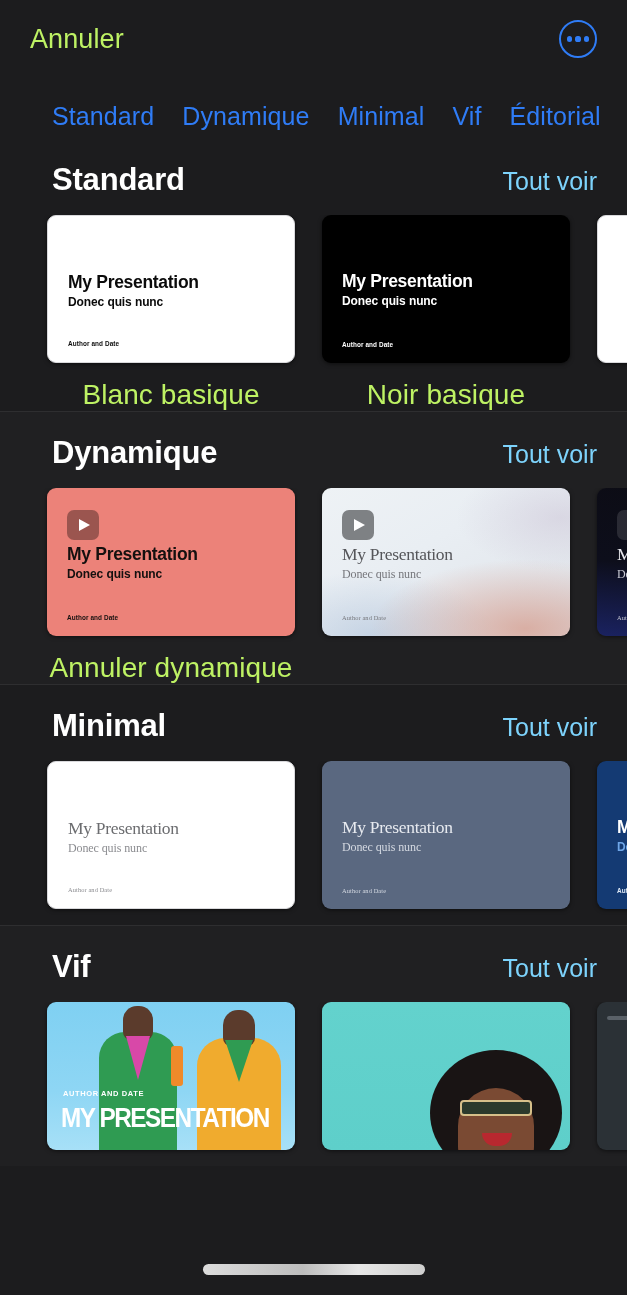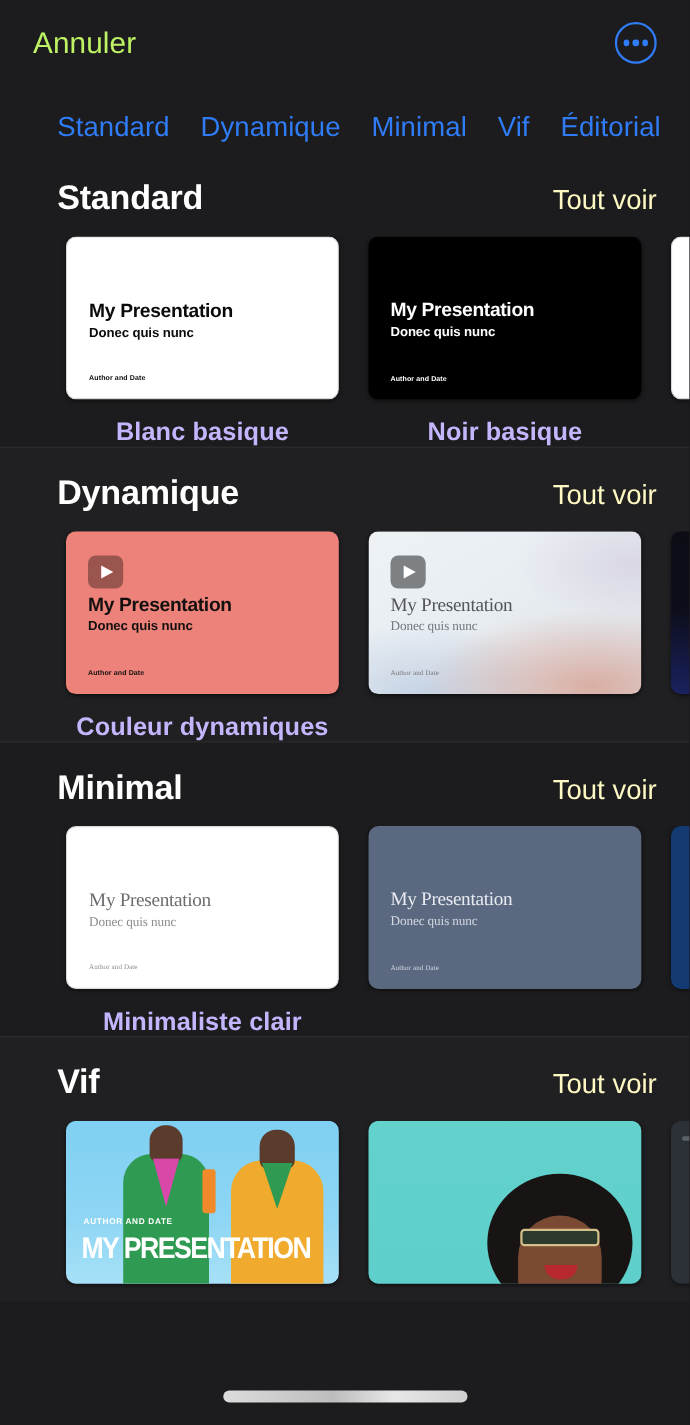--- a/index.html
+++ b/index.html
@@ -89,49 +89,48 @@
     padding: 0 30px 0 52px;
     margin-bottom: 17px;
   }
   .section-title {
     color: #fff;
     font-size: 31px;
     font-weight: bold;
     letter-spacing: -.2px;
   }
   .see-all {
-    color: #fef9c3;
+    color: #7dd3fc;
     font-size: 25px;
     cursor: pointer;
   }
 
   
   .cardrow {
     display: flex;
     gap: 27px;
-    padding-left: 60px;
+    padding-left: 47px;
     overflow: hidden;
   }
   .card-cell { flex: 0 0 auto; width: 248px; }
   .thumb {
     width: 248px; height: 148px;
     border-radius: 9px;
     position: relative;
     overflow: hidden;
     box-shadow: 0 1px 4px rgba(0,0,0,.55);
   }
   .thumb.light { border: 1px solid #d9d9dc; }
   .card-label {
     text-align: center;
-    color: #c4b5fd;
-    font-size: 23px;
+    color: #bef264;
+    font-size: 28px;
     margin-top: 16px;
     letter-spacing: .1px;
     white-space: nowrap;
-    font-weight: bold;
   }
 
   
   .slide-text { position: absolute; left: 20px; top: 57px; }
   .slide-title { font-size: 17.5px; line-height: 19px; letter-spacing: -.3px; }
   .slide-sub   { font-size: 12px; margin-top: 3px; letter-spacing: -.1px; }
   .slide-author{ position: absolute; left: 20px; bottom: 15px; font-size: 6.4px; letter-spacing: .1px; }
 
   .f-sans  { font-family: "Liberation Sans", sans-serif; font-weight: bold; }
   .f-serif { font-family: "Liberation Serif", serif; font-weight: normal; }
@@ -338,21 +337,21 @@
         <div class="thumb t-coral">
           <div class="play-badge dim">
               <div class="tri"></div>
             </div>
           <div class="slide-text">
             <div class="slide-title f-sans">My Presentation</div>
             <div class="slide-sub f-sans">Donec quis nunc</div>
           </div>
           <div class="slide-author f-sans">Author and Date</div>
         </div>
-        <div class="card-label">Couleur dynamiques</div>
+        <div class="card-label">Annuler dynamique</div>
       </div>
 
       <div class="card-cell">
         <div class="thumb t-waves">
           <div class="play-badge grey">
               <div class="tri"></div>
             </div>
           <div class="slide-text">
             <div class="slide-title f-serif">My Presentation</div>
             <div class="slide-sub f-serif">Donec quis nunc</div>
@@ -384,21 +383,20 @@
     <div class="cardrow">
 
       <div class="card-cell">
         <div class="thumb light t-minlight">
           <div class="slide-text">
             <div class="slide-title f-serif">My Presentation</div>
             <div class="slide-sub f-serif">Donec quis nunc</div>
           </div>
           <div class="slide-author f-serif">Author and Date</div>
         </div>
-        <div class="card-label">Minimaliste clair</div>
       </div>
 
       <div class="card-cell">
         <div class="thumb t-mindark">
           <div class="slide-text">
             <div class="slide-title f-serif">My Presentation</div>
             <div class="slide-sub f-serif">Donec quis nunc</div>
           </div>
           <div class="slide-author f-serif">Author and Date</div>
         </div>

